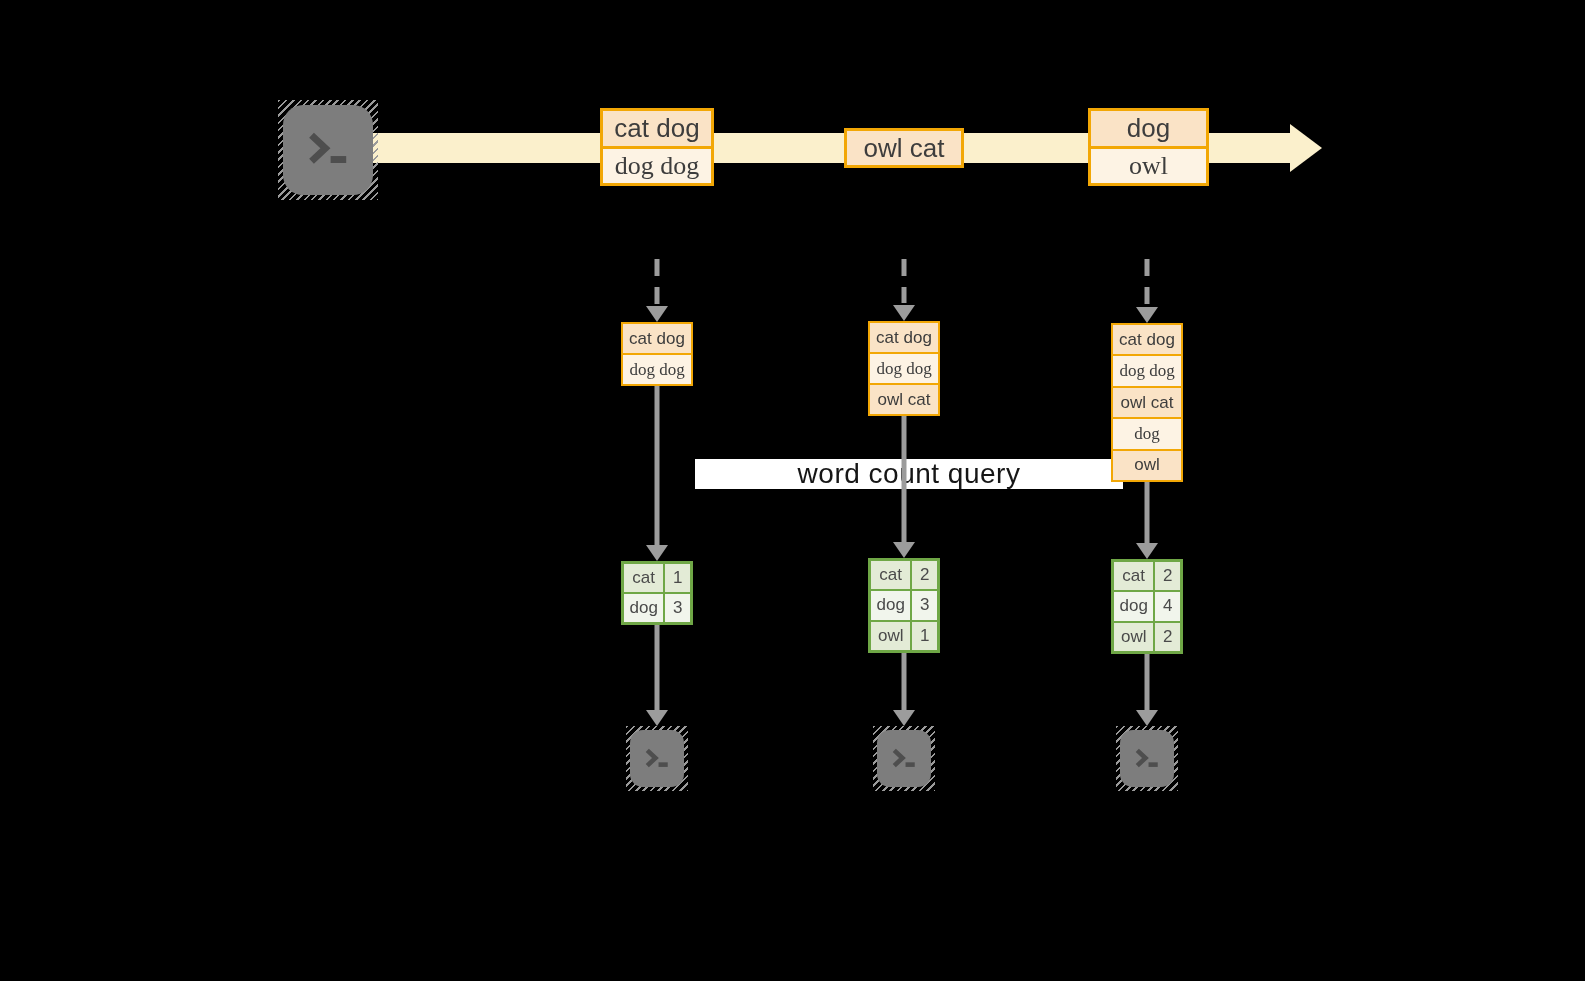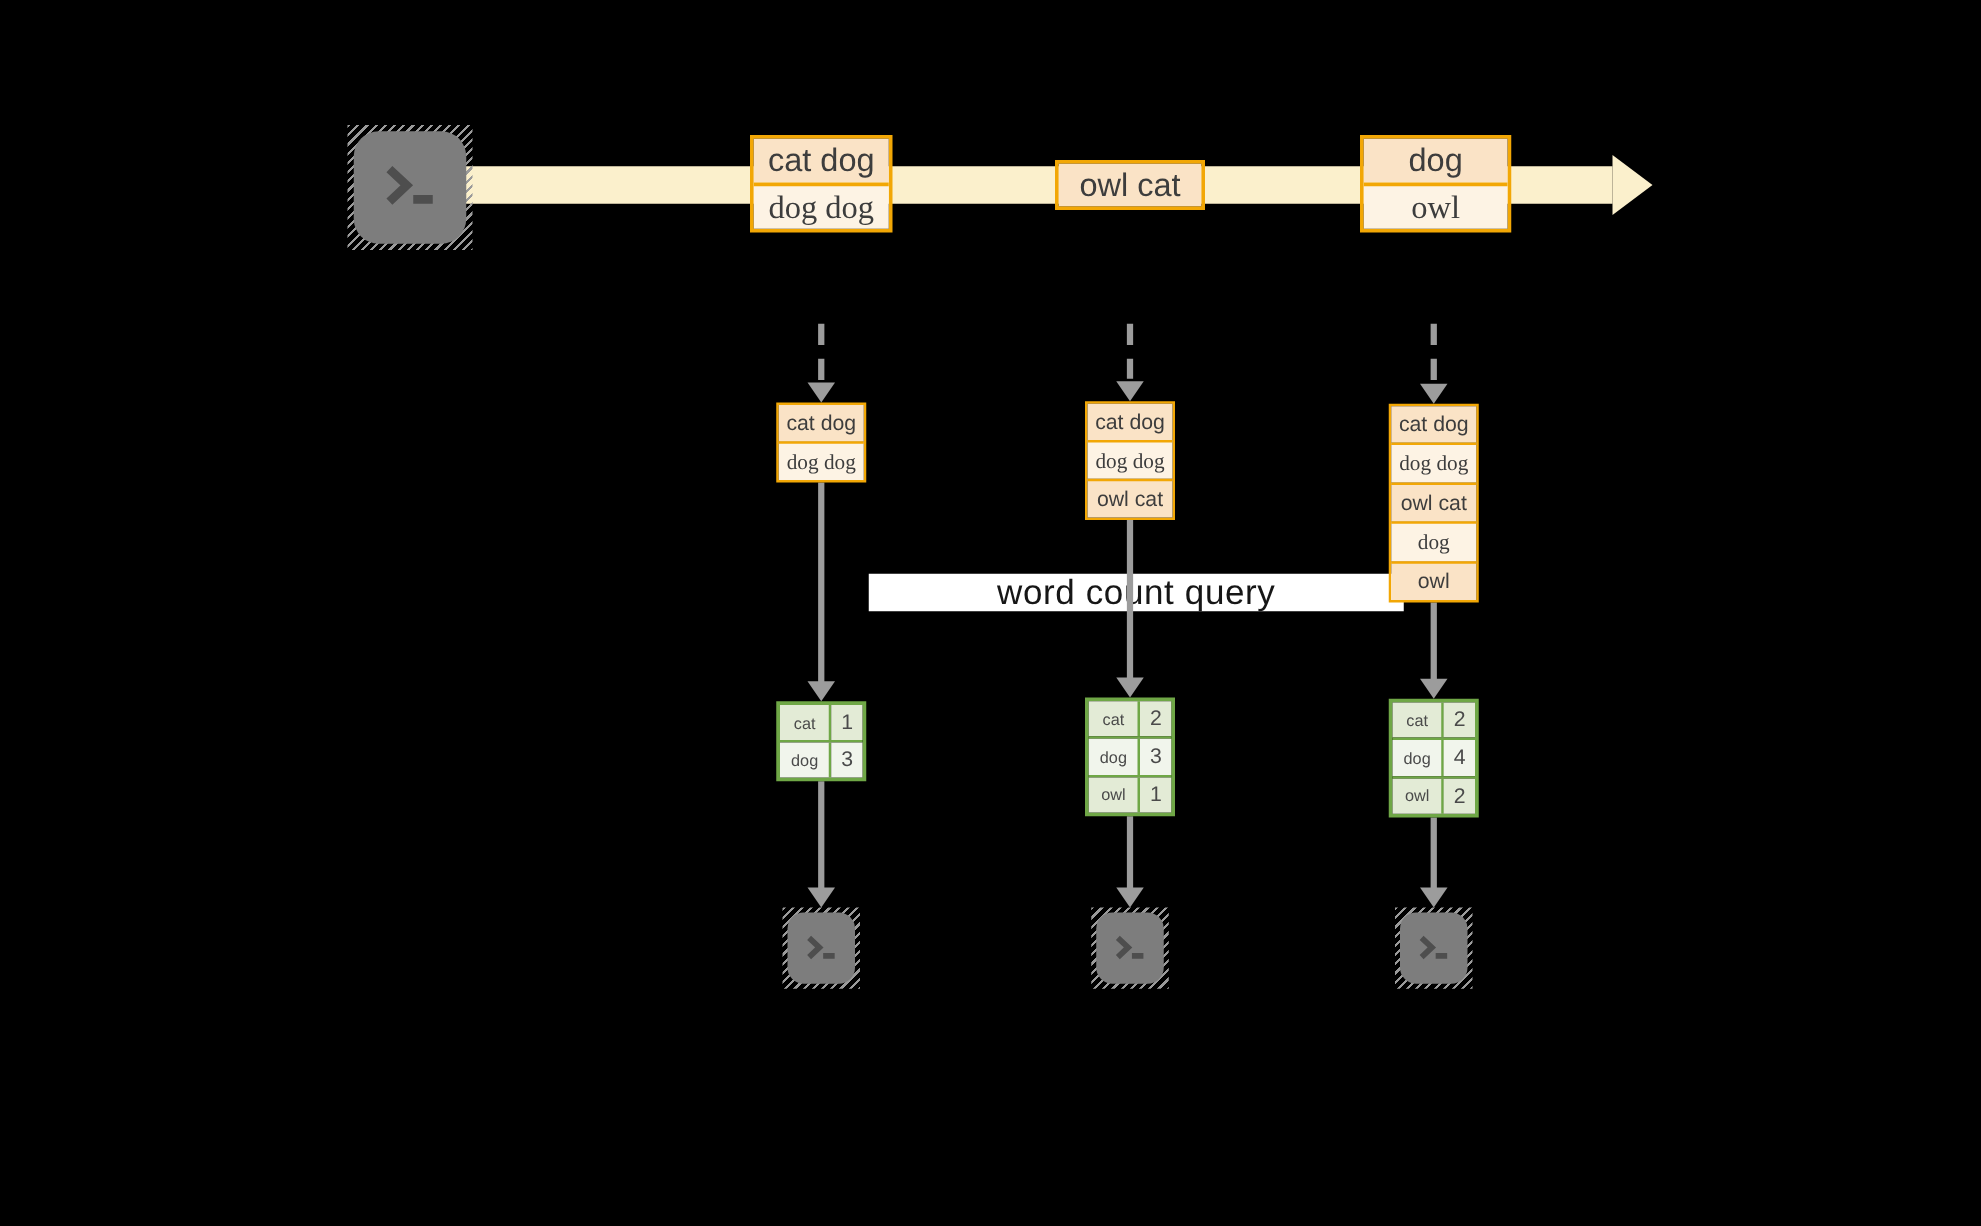--- a/index.html
+++ b/index.html
@@ -59,21 +59,21 @@
 
   
   .gtable {
     position:absolute; z-index:3; width:72px; border:3px solid #6FA746;
     display:flex; flex-direction:column;
   }
   .gtable .trow { flex:1; display:flex; }
   .gtable .trow + .trow { border-top:2.5px solid #6FA746; }
   .tword {
     flex:1.6; display:flex; align-items:center; justify-content:center;
-    font-size:13px; color:#4a4a4a; border-right:2.5px solid #6FA746;text-align:center;
+    font-size:17px; color:#4a4a4a; border-right:2.5px solid #6FA746;text-align:center;
   }
   .tcount {
     flex:1; display:flex; align-items:center; justify-content:center;
     font-size:17px; color:#4a4a4a;
   }
   .grow-dark  .tword, .grow-dark  .tcount { background:#E3EBD6; }
   .grow-light .tword, .grow-light .tcount { background:#F1F5EC; }
 
   
   .query-label {

